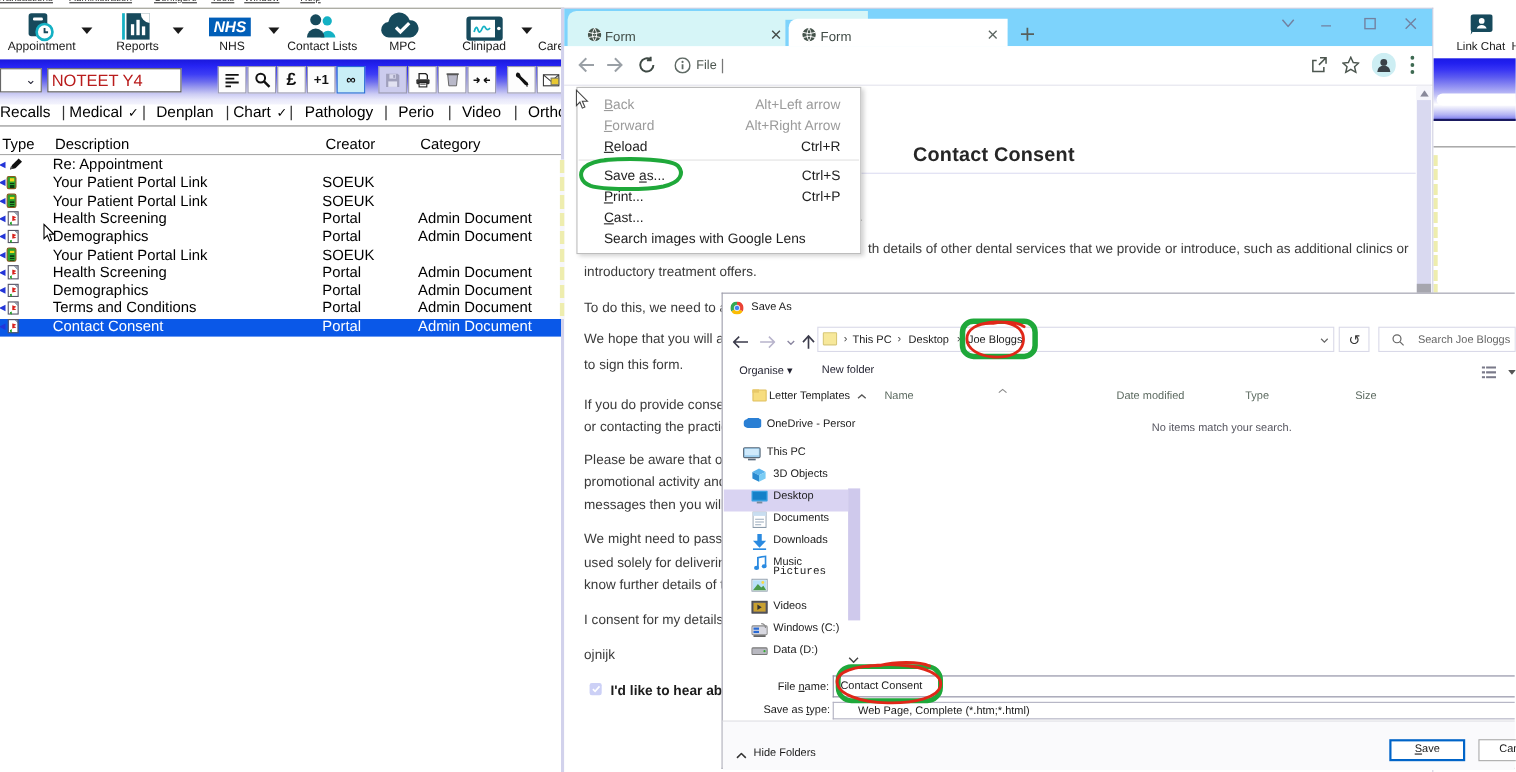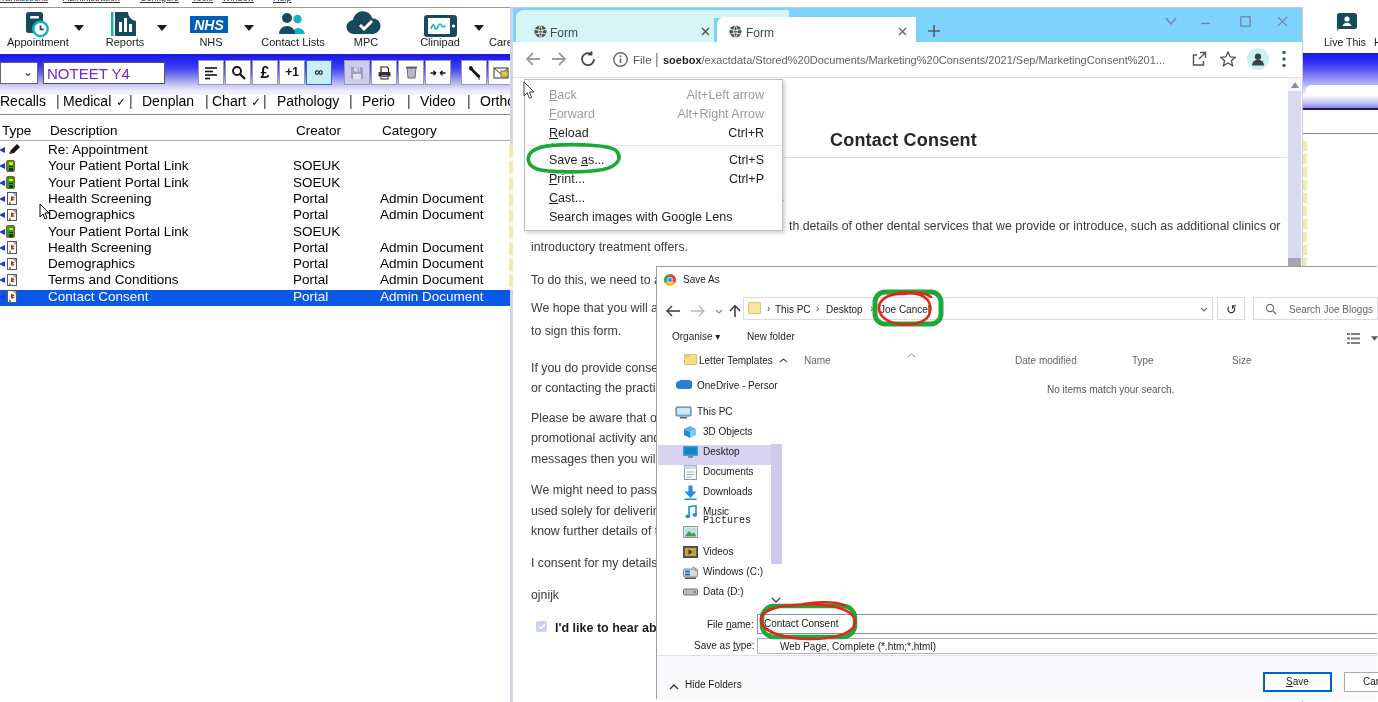--- a/index.html
+++ b/index.html
@@ -10,21 +10,21 @@
   #app { position:absolute; inset:0; background:#fff; }
   .menutext { position:absolute; top:-7px; left:0; font-size:9px; color:#333; white-space:nowrap; }
   .menutext span { position:absolute; top:0; text-decoration:underline; }
   #menuline { position:absolute; top:7px; left:0; width:513px; height:1px; background:#9a9a8e; }
   .toollabel { position:absolute; top:36px; font-size:11px; color:#1a1a1a; text-align:center; white-space:nowrap; }
   .caret { position:absolute; width:0; height:0; border-left:5px solid transparent; border-right:5px solid transparent; border-top:6px solid #1a1a1a; }
   
   #bluebar { position:absolute; top:54px; left:0; width:513px; height:41px;
     background:linear-gradient(#1a18dc 0%,#2523f2 14%,#3d3df5 33%,#6b6bee 49%,#a0a0ee 64%,#ccccf4 77%,#e8e8fa 89%,#f4f4fd 100%); }
   #combo { position:absolute; top:62px; left:0; width:38px; height:22px; background:#fff; border:1px solid #666; }
-  #patfield { position:absolute; top:62px; left:43px; width:122px; height:22px; background:#fff; border:1px solid #555; font-size:15px; font-weight:400; color:#6d28d9; padding:2px 0 0 3px; }
+  #patfield { position:absolute; top:62px; left:43px; width:122px; height:22px; background:#fff; border:1px solid #555; font-size:15px; font-weight:400; color:#b91c1c; padding:2px 0 0 3px; }
   .tbtn { position:absolute; top:60px; width:26px; height:25px; background:#fdfdfd; border:1px solid #9a9ab0; color:#111; font-size:13px; text-align:center; line-height:23px; }
   
   #tabrow { position:absolute; top:93px; left:0; width:513px; height:19px; font-size:14px; color:#000; }
   #tabrow span.sep { color:#333; }
   #tabline { position:absolute; top:114px; left:0; width:513px; height:1px; background:#888; }
   
   .th { position:absolute; top:123px; font-size:13.5px; color:#000; }
   #headline { position:absolute; top:140px; left:0; width:513px; height:1px; background:#aaa; }
   .row { position:absolute; left:0; width:513px; height:16.3px; font-size:13.5px; color:#000; white-space:nowrap; }
   .row .c1 { position:absolute; left:48px; top:-1px; }
@@ -266,21 +266,21 @@
       <path d="M1 1 v13 l3-3 2 5 2-1 -2-5 4 0 z" fill="#fff" stroke="#000" stroke-width="1"></path>
     </svg>
   <div id="sliver">
 
     <svg class="abs" style="left:33px;top:13px;" width="21" height="20" viewBox="0 0 21 20">
       <rect x="1" y="0" width="20" height="16" rx="2.5" fill="#174a5c"></rect>
       <path d="M4 14 l-3 4.5 l.8 -5z" fill="#174a5c"></path>
       <circle cx="11" cy="6" r="2.6" fill="#fff"></circle>
       <path d="M6.5 13 a4.7 4.7 0 0 1 9 0 z" fill="#fff"></path>
     </svg>
-    <div class="abs" style="left:21px;top:36px;font-size:10.5px;color:#1a1a1a;white-space:nowrap;">Live This</div>
+    <div class="abs" style="left:21px;top:36px;font-size:10.5px;color:#1a1a1a;white-space:nowrap;">Link Chat</div>
       <div class="abs" style="left:71px;top:36px;font-size:10.5px;color:#1a1a1a;">H</div>
 
     <div class="abs" style="left:0;right:0;top:53px;height:57px;background:linear-gradient(#1b1ae6 0%,#2220f0 8%,#3734f4 18%,#5b5af0 30%,#8d8cf2 44%,#c0c0f6 58%,#e8e8fb 68%,#ffffff 74%,#e4e4fa 80%,#b4b4f4 90%,#8080ee 97%,#6a6ae8 100%);"></div>
     <div class="abs" style="left:0;right:0;top:108px;height:2px;background:#1a1a60;"></div>
     <div class="abs" style="left:3px;right:0;top:85px;height:11px;background:#ffffff;border-radius:6px 0 0 6px;"></div>
     <div class="abs" style="left:0;right:0;top:133px;height:1px;background:#888;"></div>
     <div class="abs" style="left:0;top:141px;width:4px;height:125px;background:repeating-linear-gradient(#eeedae 0 10px,#ffffff 10px 13px);"></div>
   </div>
 </div>
 
@@ -335,21 +335,20 @@
     <svg class="abs" style="left:67px;top:9px;" width="16" height="16" viewBox="0 0 16 16">
         <path d="M14 8 A6 6 0 1 1 11.5 3.2 M11.5 .5 v3.2 h-3.4" fill="none" stroke="#3f4a45" stroke-width="1.8"></path>
       </svg>
     <svg class="abs" style="left:100px;top:10px;" width="15" height="15" viewBox="0 0 15 15">
         <circle cx="7.5" cy="7.5" r="6.7" fill="none" stroke="#5f6a65" stroke-width="1.4"></circle>
         <line x1="7.5" y1="6.5" x2="7.5" y2="11" stroke="#5f6a65" stroke-width="1.6"></line>
         <circle cx="7.5" cy="4.3" r="1" fill="#5f6a65"></circle>
       </svg>
     <div class="abs" style="left:120px;top:12px;font-size:11.5px;color:#4c564f;">File</div>
     <div class="abs" style="left:142px;top:9px;font-size:14px;color:#777;">|</div>
-    <div class="abs" style="left:150px;top:12px;font-size:11px;color:#5f6368;"><b style="color:#1d2023;font-weight:700;">soebox</b>/exactdata/Stored%20Documents/Marketing%20Consents/2021/Sep/MarketingConsent%201...</div>
     <svg class="abs" style="left:678px;top:9px;" width="16" height="16" viewBox="0 0 16 16">
         <path d="M6 4 H2.5 V14 H12.5 V10" fill="none" stroke="#4c564f" stroke-width="1.4"></path>
         <path d="M9 1.5 H14.5 V7 M14.5 1.5 L8 8" fill="none" stroke="#4c564f" stroke-width="1.4"></path>
       </svg>
     <svg class="abs" style="left:707px;top:9px;" width="16" height="16" viewBox="0 0 16 16">
         <path d="M8 1 L10.2 5.8 L15.2 6.3 L11.4 9.7 L12.6 14.7 L8 12 L3.4 14.7 L4.6 9.7 L0.8 6.3 L5.8 5.8 Z" fill="none" stroke="#4c564f" stroke-width="1.3"></path>
       </svg>
     <svg class="abs" style="left:734px;top:6px;" width="22" height="22" viewBox="0 0 24 24">
         <circle cx="12" cy="12" r="12" fill="#cdeef3"></circle>
         <circle cx="12" cy="9.5" r="3.4" fill="#3a4248"></circle>
@@ -439,21 +438,21 @@
       <path d="M6 13 V2 M1 7 L6 1.5 L11 7" fill="none" stroke="#3b3b4b" stroke-width="1.5"></path>
     </svg>
 
   <div class="abs" style="left:86px;top:30px;width:470px;height:23px;background:#fff;border:1px solid #d9d9e8;"></div>
   <div class="abs" style="left:91px;top:35px;width:13px;height:12px;background:#f7e89a;border:1px solid #d8c878;border-radius:1px;"></div>
   <div class="dtext" style="left:110px;top:36px;color:#444;">›</div>
   <div class="dtext" style="left:118px;top:37px;">This PC</div>
   <div class="dtext" style="left:159px;top:36px;color:#444;">›</div>
   <div class="dtext" style="left:169px;top:37px;">Desktop</div>
   <div class="dtext" style="left:213px;top:36px;color:#444;">›</div>
-  <div class="dtext" style="left:223px;top:37px;">Joe Cancel</div>
+  <div class="dtext" style="left:223px;top:37px;">Joe Bloggs</div>
   <svg class="abs" style="left:543px;top:40px;" width="8" height="5" viewBox="0 0 8 5">
       <path d="M1 1 L4 4 L7 1" fill="none" stroke="#666" stroke-width="1.1"></path>
     </svg>
   <div class="abs" style="left:560px;top:30px;width:28px;height:23px;background:#fff;border:1px solid #d9d9e8;"></div>
   <div class="dtext" style="left:569px;top:35px;font-size:13px;color:#333;">↺</div>
   <div class="abs" style="left:596px;top:30px;width:125px;height:23px;background:#fff;border:1px solid #d9d9e8;"></div>
   <svg class="abs" style="left:608px;top:36px;" width="12" height="12" viewBox="0 0 12 12">
       <circle cx="5" cy="5" r="3.6" fill="none" stroke="#666" stroke-width="1.1"></circle>
       <line x1="7.8" y1="7.8" x2="11" y2="11" stroke="#666" stroke-width="1.1"></line>
     </svg>

